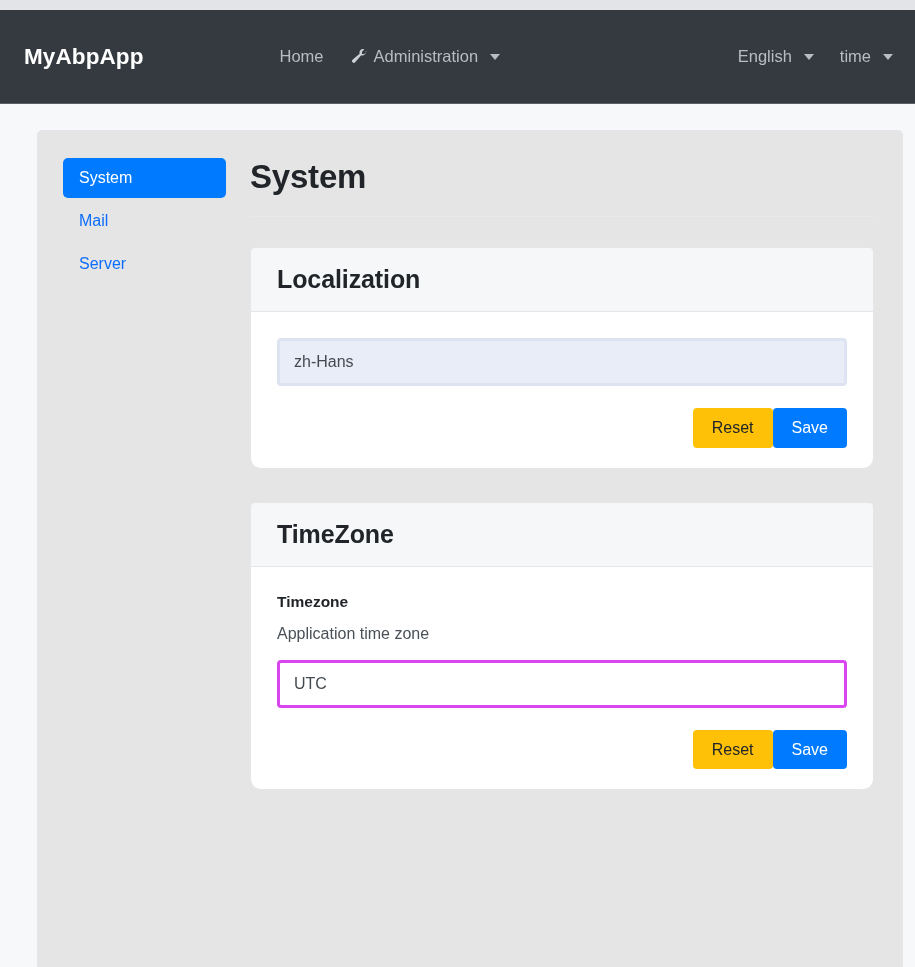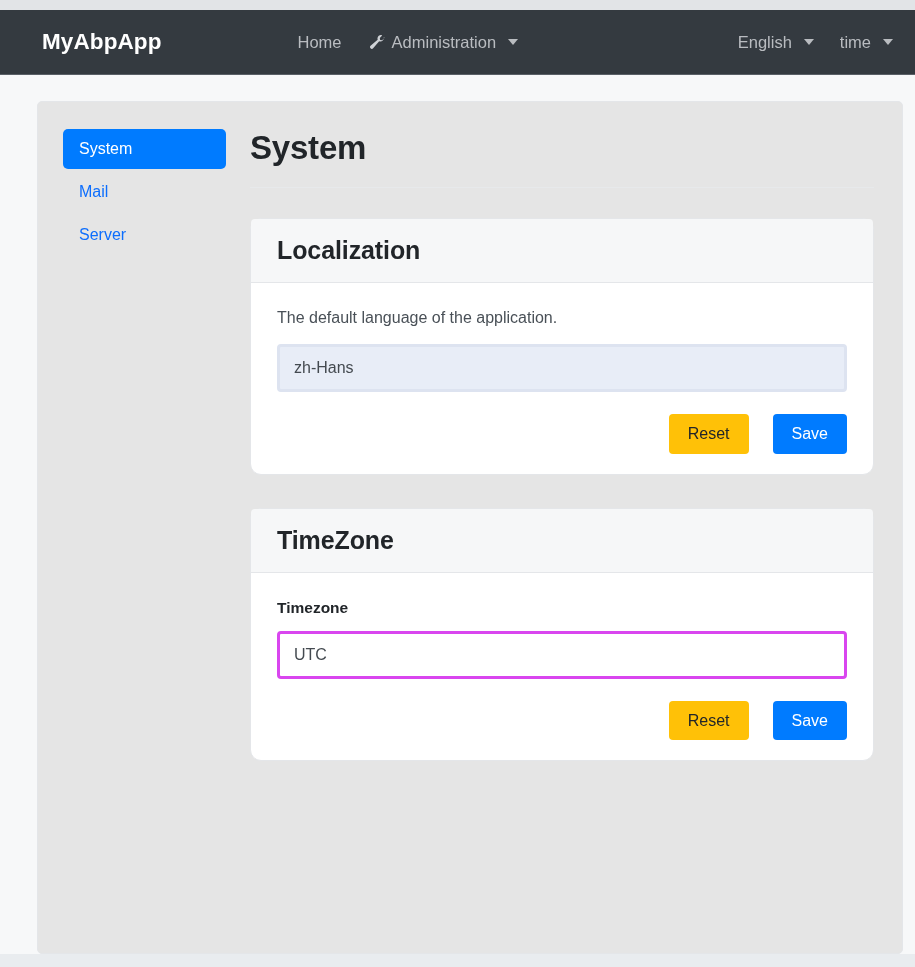--- a/index.html
+++ b/index.html
@@ -15,25 +15,25 @@
 
   
   .top-strip {
     height: 10px;
     background: #e2e4e7;
     width: 100%;
   }
 
   
   .navbar {
-    height: 65px;
+    height: 94px;
     background: #343a40;
     display: flex;
     align-items: center;
-    padding: 0 22px 0 42px;
+    padding: 0 22px 0 24px;
     border-bottom: 1px solid #5a6067;
     position: relative;
   }
   .brand {
     color: #ffffff;
     font-size: 22.5px;
     font-weight: bold;
     letter-spacing: 0.1px;
     white-space: nowrap;
   }
@@ -180,21 +180,21 @@
     display: flex;
     align-items: center;
   }
   .form-control.highlighted {
     background: #e8edf7;
     border-color: #dde3f0;
   }
   .btn-row {
     display: flex;
     justify-content: flex-end;
-    gap: 24px;
+    gap: 0;
     margin-top: 22px;
   }
   .btn {
     border: 0;
     border-radius: 4px;
     font-size: 16px;
     font-family: "Liberation Sans", sans-serif;
     padding: 11px 19px;
     cursor: pointer;
     line-height: 1.1;
@@ -248,35 +248,35 @@
 
     <div class="content">
       <h1 class="page-title">System</h1>
       <hr class="title-divider">
 
       <div class="card">
         <div class="card-header">
           <span class="card-header-title">Localization</span>
         </div>
         <div class="card-body">
-          <div class="field-desc">The default language of the application.</div>
           <div class="form-control highlighted">zh-Hans</div>
           <div class="btn-row">
             <button class="btn btn-warning">Reset</button>
             <button class="btn btn-primary">Save</button>
           </div>
         </div>
       </div>
 
       <div class="card">
         <div class="card-header">
           <span class="card-header-title">TimeZone</span>
         </div>
         <div class="card-body">
           <div class="field-label">Timezone</div>
+          <div class="field-desc">Application time zone</div>
           <div class="form-control">UTC</div>
           <div class="btn-row">
             <button class="btn btn-warning">Reset</button>
             <button class="btn btn-primary">Save</button>
           </div>
         </div>
       </div>
 
     </div>
   </div>

